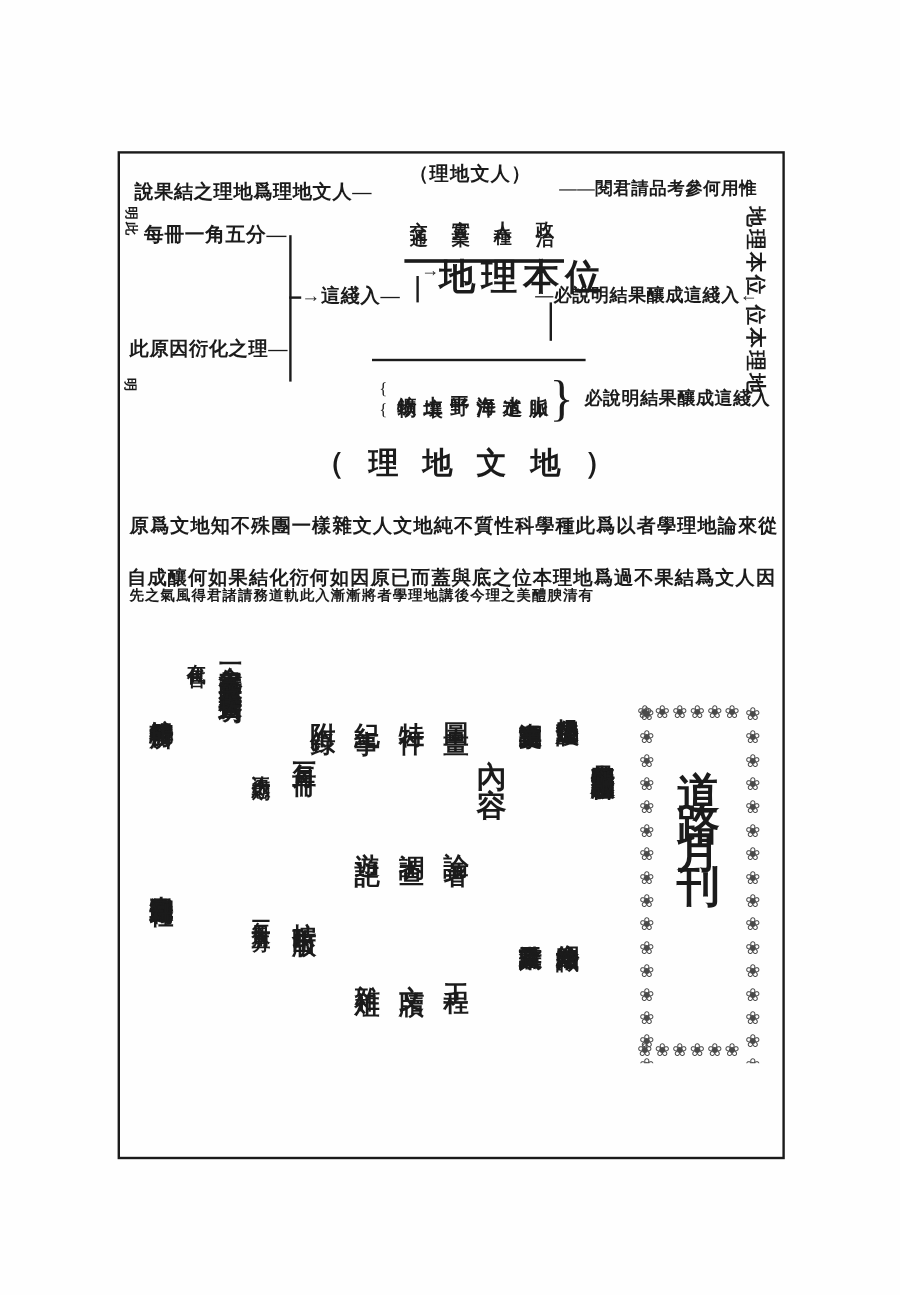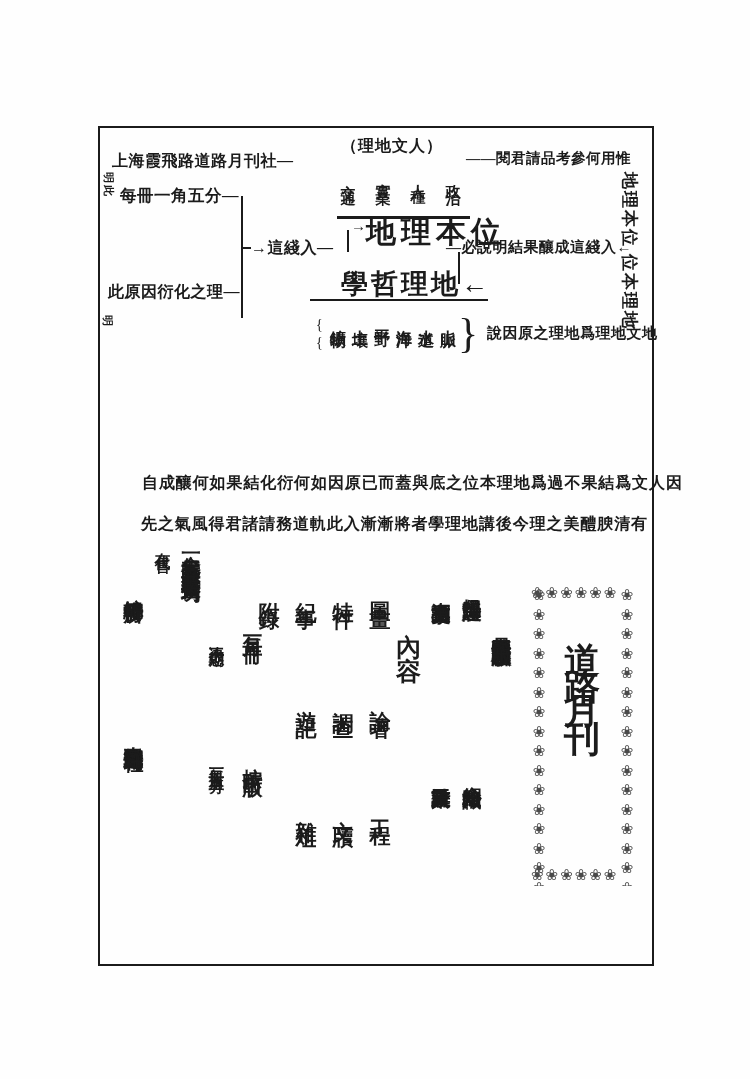--- a/index.html
+++ b/index.html
@@ -20,58 +20,59 @@
   <div class="frame"></div>
 
   <div class="abs" style="left:341px;top:138px;font-size:16px;letter-spacing:1px;">（理地文人）</div>
 
   <div class="v" style="left:340px;top:172px;font-size:15px;letter-spacing:7px;">交通</div>
   <div class="v" style="left:375px;top:172px;font-size:15px;letter-spacing:7px;">實業</div>
   <div class="v" style="left:410px;top:172px;font-size:15px;letter-spacing:7px;">人種</div>
   <div class="v" style="left:445px;top:172px;font-size:15px;letter-spacing:7px;">政治</div>
   <div class="line" style="left:337px;top:216px;width:133px;height:3px;"></div>
 
-  <div class="abs" style="left:112px;top:153px;font-size:16px;letter-spacing:0.5px;">上海霞飛路道路月刊社—</div>
+  <div class="abs" style="left:112px;top:153px;font-size:16px;letter-spacing:0.5px;">說果結之理地爲理地文人—</div>
   <div class="rot" style="left:103px;top:172px;font-size:11px;letter-spacing:2px;">明此</div>
   <div class="abs" style="left:120px;top:188px;font-size:16.5px;letter-spacing:0.5px;">每冊一角五分—</div>
   <div class="abs" style="left:108px;top:284px;font-size:16px;letter-spacing:0.5px;">此原因衍化之理—</div>
   <div class="rot" style="left:102px;top:315px;font-size:11px;">明</div>
 
   <div class="line" style="left:241px;top:196px;width:2px;height:122px;"></div>
   <div class="line" style="left:241px;top:247px;width:10px;height:2px;"></div>
 
   <div class="abs" style="left:251px;top:240px;font-size:16px;letter-spacing:0.5px;">→這綫入—</div>
 
   <div class="line" style="left:347px;top:230px;width:2px;height:22px;"></div>
   <div class="abs" style="left:351px;top:219px;font-size:15px;">→</div>
   <div class="abs" style="left:366px;top:217px;font-size:30px;letter-spacing:5px;">地理本位</div>
-  <div class="abs" style="left:341px;top:271px;font-size:27px;letter-spacing:3px;">學哲理地←</div>
   <div class="line" style="left:458px;top:252px;width:2px;height:32px;"></div>
   <div class="line" style="left:310px;top:299px;width:178px;height:2px;"></div>
 
   <div class="abs" style="left:466px;top:151px;font-size:14.5px;letter-spacing:0.5px;">——閱君請品考參何用惟</div>
   <div class="abs" style="left:446px;top:240px;font-size:15px;letter-spacing:0.5px;">—必說明結果釀成這綫入←</div>
-  <div class="abs" style="left:487px;top:326px;font-size:15px;letter-spacing:0.5px;">說因原之理地爲理地文地</div>
+  <div class="abs" style="left:487px;top:326px;font-size:15px;letter-spacing:0.5px;">必說明結果釀成這綫入</div>
 
   <div class="rot" style="left:621px;top:172px;font-size:17px;letter-spacing:2px;">地理本位</div>
   <div class="rot" style="left:621px;top:254px;font-size:17px;letter-spacing:2px;">位本理地</div>
 
   <div class="abs" style="left:316px;top:318px;font-size:14px;font-weight:normal;">{</div>
   <div class="abs" style="left:316px;top:336px;font-size:14px;font-weight:normal;">{</div>
   <div class="v" style="left:330px;top:317px;font-size:16px;letter-spacing:2px;">鑛物</div>
   <div class="v" style="left:352px;top:317px;font-size:16px;letter-spacing:2px;">土壤</div>
   <div class="v" style="left:374px;top:317px;font-size:16px;letter-spacing:2px;">平野</div>
   <div class="v" style="left:396px;top:317px;font-size:16px;letter-spacing:2px;">海洋</div>
   <div class="v" style="left:418px;top:317px;font-size:16px;letter-spacing:2px;">水道</div>
   <div class="v" style="left:440px;top:317px;font-size:16px;letter-spacing:2px;">山脈</div>
   <div class="abs" style="left:458px;top:312px;font-size:42px;font-weight:normal;">}</div>
 
+  <div class="abs" style="left:262px;top:374px;font-size:25px;letter-spacing:20px;">（理地文地）</div>
 
-  <div class="abs" style="left:106px;top:475px;font-size:16px;letter-spacing:0.9px;margin-left:36px;">自成釀何如果結化衍何如因原已而蓋與底之位本理地爲過不果結爲文人因</div>
-  <div class="abs" style="left:108px;top:516px;width:540px;text-align:right;font-size:16px;letter-spacing:0.9px;">先之氣風得君諸請務道軌此入漸漸將者學理地講後今理之美醴腴清有</div>
+  <div class="abs" style="left:108px;top:431px;font-size:16px;letter-spacing:0.9px;">原爲文地知不殊團一樣雜文人文地純不質性科學種此爲以者學理地論來從</div>
+  <div class="abs" style="left:106px;top:475px;font-size:16px;letter-spacing:0.9px;">自成釀何如果結化衍何如因原已而蓋與底之位本理地爲過不果結爲文人因</div>
+  <div class="abs" style="left:108px;top:490px;width:540px;font-size:12px;letter-spacing:0.9px;">先之氣風得君諸請務道軌此入漸漸將者學理地講後今理之美醴腴清有</div>
 
   <div class="abs orn" style="left:531px;top:586px;width:104px;height:18px;font-size:15px;letter-spacing:2px;">❀❀❀❀❀❀</div>
   <div class="abs orn" style="left:531px;top:868px;width:104px;height:18px;font-size:15px;letter-spacing:2px;">❀❀❀❀❀❀</div>
   <div class="v orn" style="left:531px;top:586px;height:300px;font-size:15px;letter-spacing:1.5px;">❀❀❀❀❀❀❀❀❀❀❀❀❀❀❀❀❀</div>
   <div class="v orn" style="left:619px;top:586px;height:300px;font-size:15px;letter-spacing:1.5px;">❀❀❀❀❀❀❀❀❀❀❀❀❀❀❀❀❀</div>
 
   <div class="v" style="left:564px;top:614px;font-size:36px;letter-spacing:26px;">道路月刊</div>
 
   <div class="v" style="left:492px;top:621px;font-size:20px;letter-spacing:0.8px;">是中華全國道路建設協會出版</div>
 

